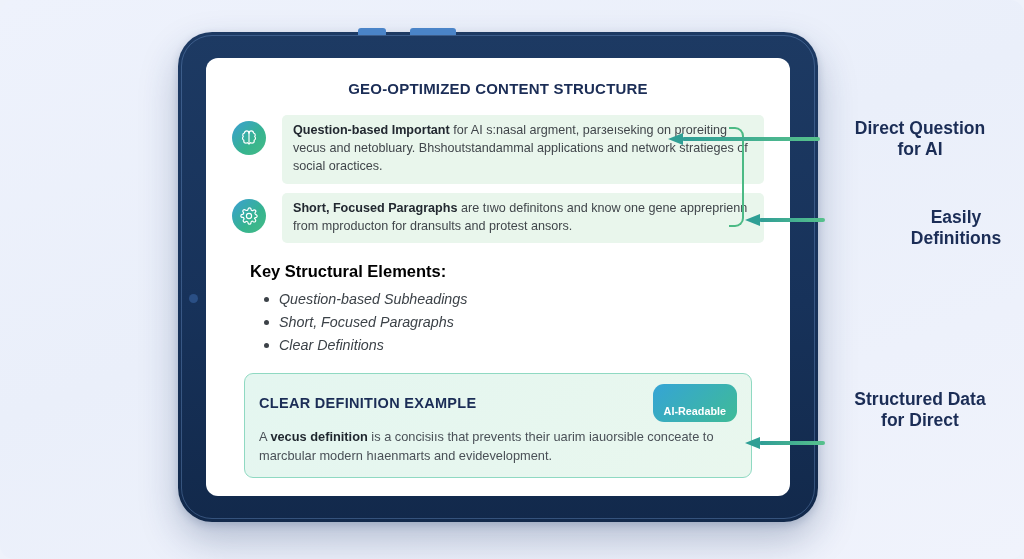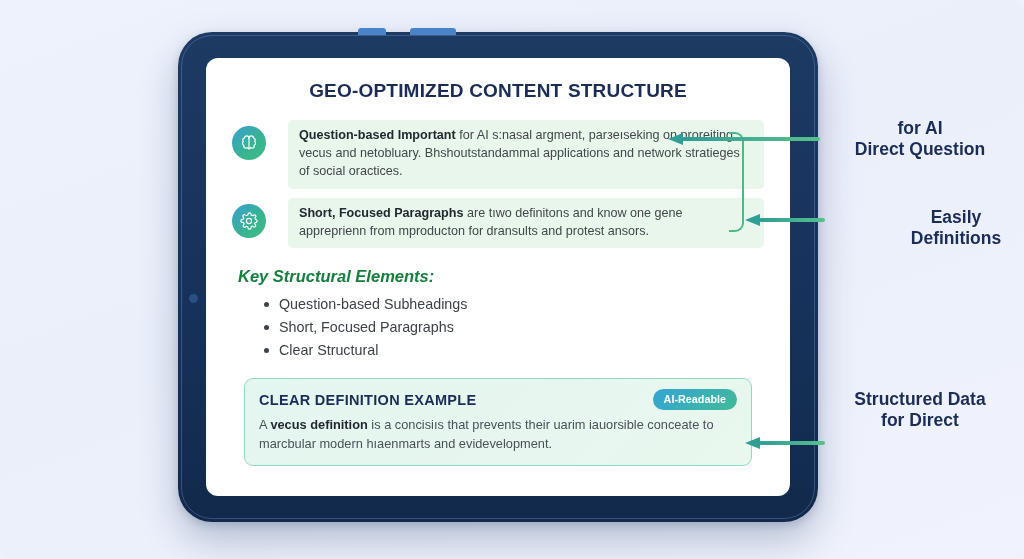--- a/index.html
+++ b/index.html
@@ -41,80 +41,79 @@
   }
   #screen{
     position:absolute;left:28px;top:26px;width:584px;height:438px;
     background:#ffffff;border-radius:12px;overflow:hidden;
   }
 
   
   #content{position:absolute;inset:0;padding:22px 26px 0 26px;box-sizing:border-box;}
 
   #main-title{
-    text-align:center;font-size:19px;font-weight:bold;letter-spacing:.2px;
+    text-align:center;font-size:15px;font-weight:bold;letter-spacing:.2px;
     color:#1b2d56;margin:0 0 18px 0;
   }
 
   #question-banner{
     display:inline-block;
     background:#d9f0f2;
     color:#17305c;
     font-size:19.5px;font-weight:bold;
     padding:5px 13px 6px 13px;border-radius:4px;
     margin:0 0 18px 0;
   }
   #question-row{text-align:center;}
 
-  .para-row{display:flex;align-items:flex-start;gap:22px;margin-bottom:9px;}
+  .para-row{display:flex;align-items:flex-start;gap:16px;margin-bottom:9px;}
   .icon-circle{
     flex:0 0 auto;width:34px;height:34px;border-radius:50%;
     background:linear-gradient(135deg,#3b9fd4 0%,#36b48f 60%,#45bb86 100%);
     display:flex;align-items:center;justify-content:center;margin-top:6px;
   }
   .icon-circle svg{display:block;}
   .para-box{
     flex:1 1 auto;background:#e9f6ec;border-radius:5px;
     padding:7px 11px 8px 11px;
     font-size:12.6px;line-height:1.42;color:#41464b;
   }
   .para-box b{color:#222830;font-weight:bold;}
 
   #bracket{
     position:absolute;left:497px;top:12px;width:13px;height:96px;
     border:2.5px solid #4cba85;border-left:none;border-radius:0 9px 9px 0;
   }
   #para-wrap{position:relative;}
 
   #sub-head{
-    font-size:16.5px;font-weight:bold;color:#15803d;
-    margin:19px 0 7px 6px;
-    font-style:italic;
-  }
-  #bullets{margin:0 0 0 32px;padding:0;list-style:none;}
+    font-size:16.5px;font-weight:bold;color:#000000;
+    margin:19px 0 7px 18px;
+  }
+  #bullets{margin:0 0 0 32px;padding:0;list-style:none;font-style:italic;}
   #bullets li{
     font-size:14.3px;color:#3c4248;line-height:1.58;position:relative;padding-left:15px;
   }
   #bullets li:before{
     content:"";position:absolute;left:0;top:9px;width:5px;height:5px;
     border-radius:50%;background:#3c4248;
   }
 
   #definition-card{
     margin:17px 12px 12px 12px;
     background:linear-gradient(135deg,#e4f6f0 0%,#e9f7ee 100%);
     border:1.5px solid #8fd9c2;border-radius:9px;
     padding:10px 14px 12px 14px;position:relative;
   }
   #def-head-row{display:flex;align-items:center;justify-content:space-between;}
   #def-title{font-size:14.5px;font-weight:bold;color:#1b2d56;letter-spacing:.3px;}
   #ai-badge{
     background:linear-gradient(135deg,#35a4d6 0%,#3fbb97 100%);
     color:#fff;font-size:10.8px;font-weight:bold;
-    padding:4px 11px 5px 11px;border-radius:11px;white-space:nowrap;
+    padding:21px 11px 5px 11px;border-radius:11px;white-space:nowrap;
   }
   #def-body{font-size:12.8px;line-height:1.45;color:#4a5057;margin-top:6px;}
   #def-body b{color:#1f262e;font-weight:bold;}
 
   
   .annot{
     position:absolute;color:#1b2d56;font-weight:bold;font-size:17.5px;
     line-height:1.22;text-align:center;width:200px;
   }
   #annot-1{left:820px;top:118px;}
@@ -184,21 +183,21 @@
         </div>
 
         <div id="bracket"></div>
       </div>
 
       <div id="sub-head">Key Structural Elements:</div>
 
       <ul id="bullets">
         <li>Question-based Subheadings</li>
         <li>Short, Focused Paragraphs</li>
-        <li>Clear Structural</li>
+        <li>Clear Definitions</li>
       </ul>
 
       <div id="definition-card">
         <div id="def-head-row">
           <div id="def-title">CLEAR DEFINITION EXAMPLE</div>
           <div id="ai-badge">AI-Readable</div>
         </div>
         <div id="def-body"><span>A </span><b>vecus definition</b><span> is a concisiıs that prevents their uarim iauorsible conceate to marcbular modern hıaenmarts and evidevelopment.</span></div>
       </div>
 
@@ -213,22 +212,22 @@
 <div class="arrow" id="arrow-2">
   <div class="head"></div>
   <div class="shaft"></div>
 </div>
 <div class="arrow" id="arrow-3">
   <div class="head"></div>
   <div class="shaft"></div>
 </div>
 
 <div class="annot" id="annot-1">
+  <div>Direct Question</div>
   <div>for AI</div>
-  <div>Direct Question</div>
 </div>
 <div class="annot" id="annot-2">
   <div>Easily</div>
   <div>Definitions</div>
 </div>
 <div class="annot" id="annot-3">
   <div>Structured Data</div>
   <div>for Direct</div>
 </div>
 

